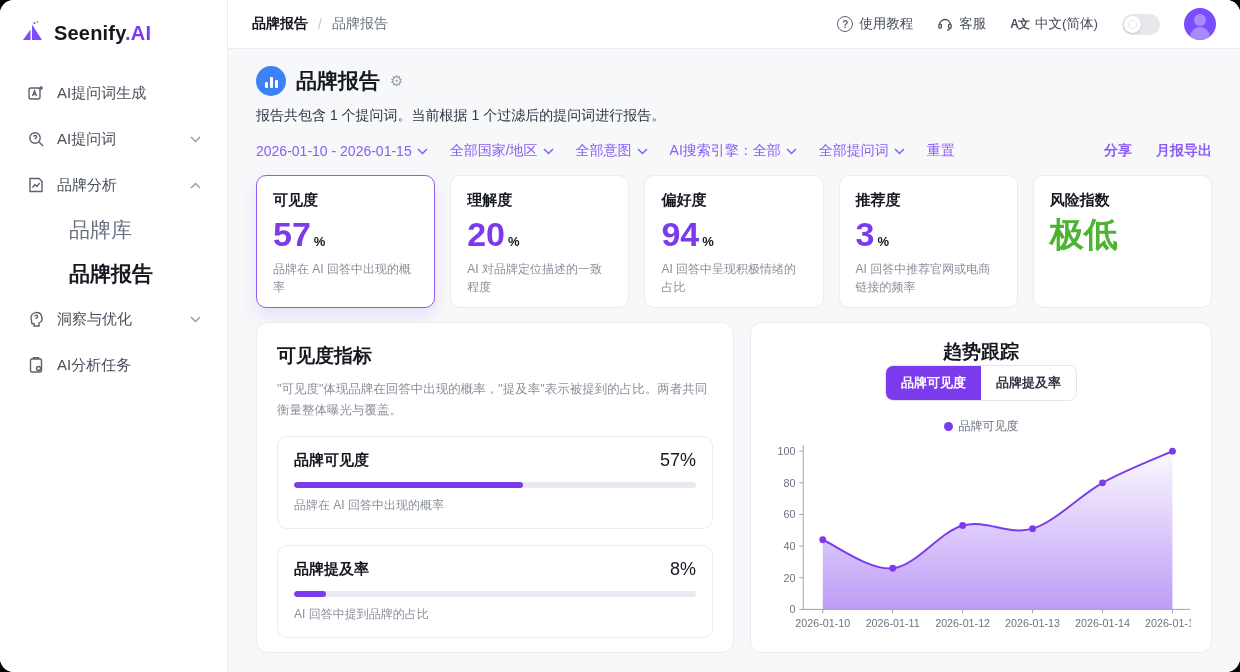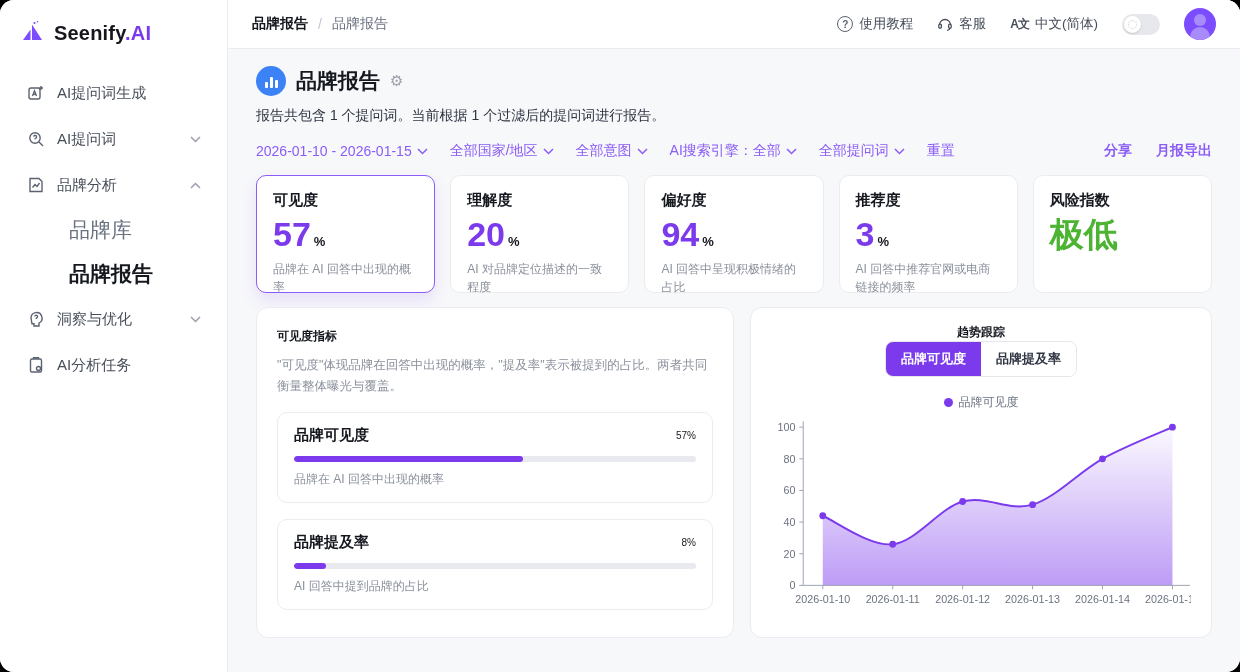--- a/index.html
+++ b/index.html
@@ -57,40 +57,40 @@
 
   .filter-row { display:flex; align-items:center; margin-top:17px; font-size:14px; color:#8b5cf6; }
   .filter { display:flex; align-items:center; gap:5px; cursor:pointer; margin-right:22px; white-space:nowrap; }
   .filter .chev { display:flex; color:#8b5cf6; }
   .filter-actions { margin-left:auto; display:flex; gap:24px; }
   .filter-actions span { cursor:pointer; font-weight:bold; color:#8b5cf6; }
 
   
   .cards { display:flex; gap:15px; margin-top:15px; }
   .card { flex:1; background:#fff; border:1px solid #ececf0; border-radius:10px; padding:15px 16px;
-          height:118px; cursor:pointer; }
+          height:133px; cursor:pointer; }
   .card.selected { border:1.5px solid #8b5cf6; box-shadow:0 8px 16px rgba(124,58,237,.12); }
   .card-title { font-size:15px; font-weight:bold; color:#15181f; }
   .card-value-row { margin-top:7px; display:flex; align-items:baseline; gap:3px; }
   .card-value { font-size:34px; font-weight:800; color:#7c3aed; line-height:1.05; }
   .card-value.risk { color:#4db332; }
   .card-unit { font-size:13px; font-weight:bold; color:#15181f; }
   .card-desc { margin-top:7px; font-size:12px; color:#8a909b; line-height:1.55; }
 
   
   .panels { display:flex; gap:16px; margin-top:14px; }
   .panel { background:#fff; border:1px solid #ececf0; border-radius:12px; height:331px; }
   .panel-left { width:478px; flex-shrink:0; padding:20px; }
   .panel-right { flex:1; padding:16px 20px; min-width:0; }
-  .panel-title { font-size:12px; font-weight:bold; color:#15181f; }
+  .panel-title { font-size:19px; font-weight:bold; color:#15181f; }
   .panel-desc { margin-top:10px; font-size:12.5px; color:#8a909b; line-height:1.65; }
   .metric-box { border:1px solid #ececf0; border-radius:10px; padding:13px 16px 14px; margin-top:16px; }
   .metric-head { display:flex; justify-content:space-between; align-items:center; }
   .metric-label { font-size:15px; font-weight:bold; color:#15181f; }
-  .metric-value { font-size:10px; color:#15181f; }
+  .metric-value { font-size:18px; color:#15181f; }
   .progress-track { height:6px; background:#e9eaf0; border-radius:3px; margin-top:11px; overflow:hidden; }
   .progress-fill { height:100%; background:#7c3aed; border-radius:3px; }
   .metric-desc { margin-top:9px; font-size:12px; color:#8a909b; }
 
   .trend-head { display:flex; justify-content:space-between; align-items:center;flex-direction:column; }
   .toggle-group { display:flex; border:1px solid #e5e7eb; border-radius:8px; overflow:hidden; background:#fff; }
   .toggle-btn { padding:8px 15px; font-size:13px; font-weight:bold; color:#2f3542; background:#fff;
                 border:none; cursor:pointer; font-family:inherit; }
   .toggle-btn.active { background:#7c3aed; color:#fff; }
   .legend { display:flex; justify-content:center; align-items:center; gap:6px; margin-top:17px;

